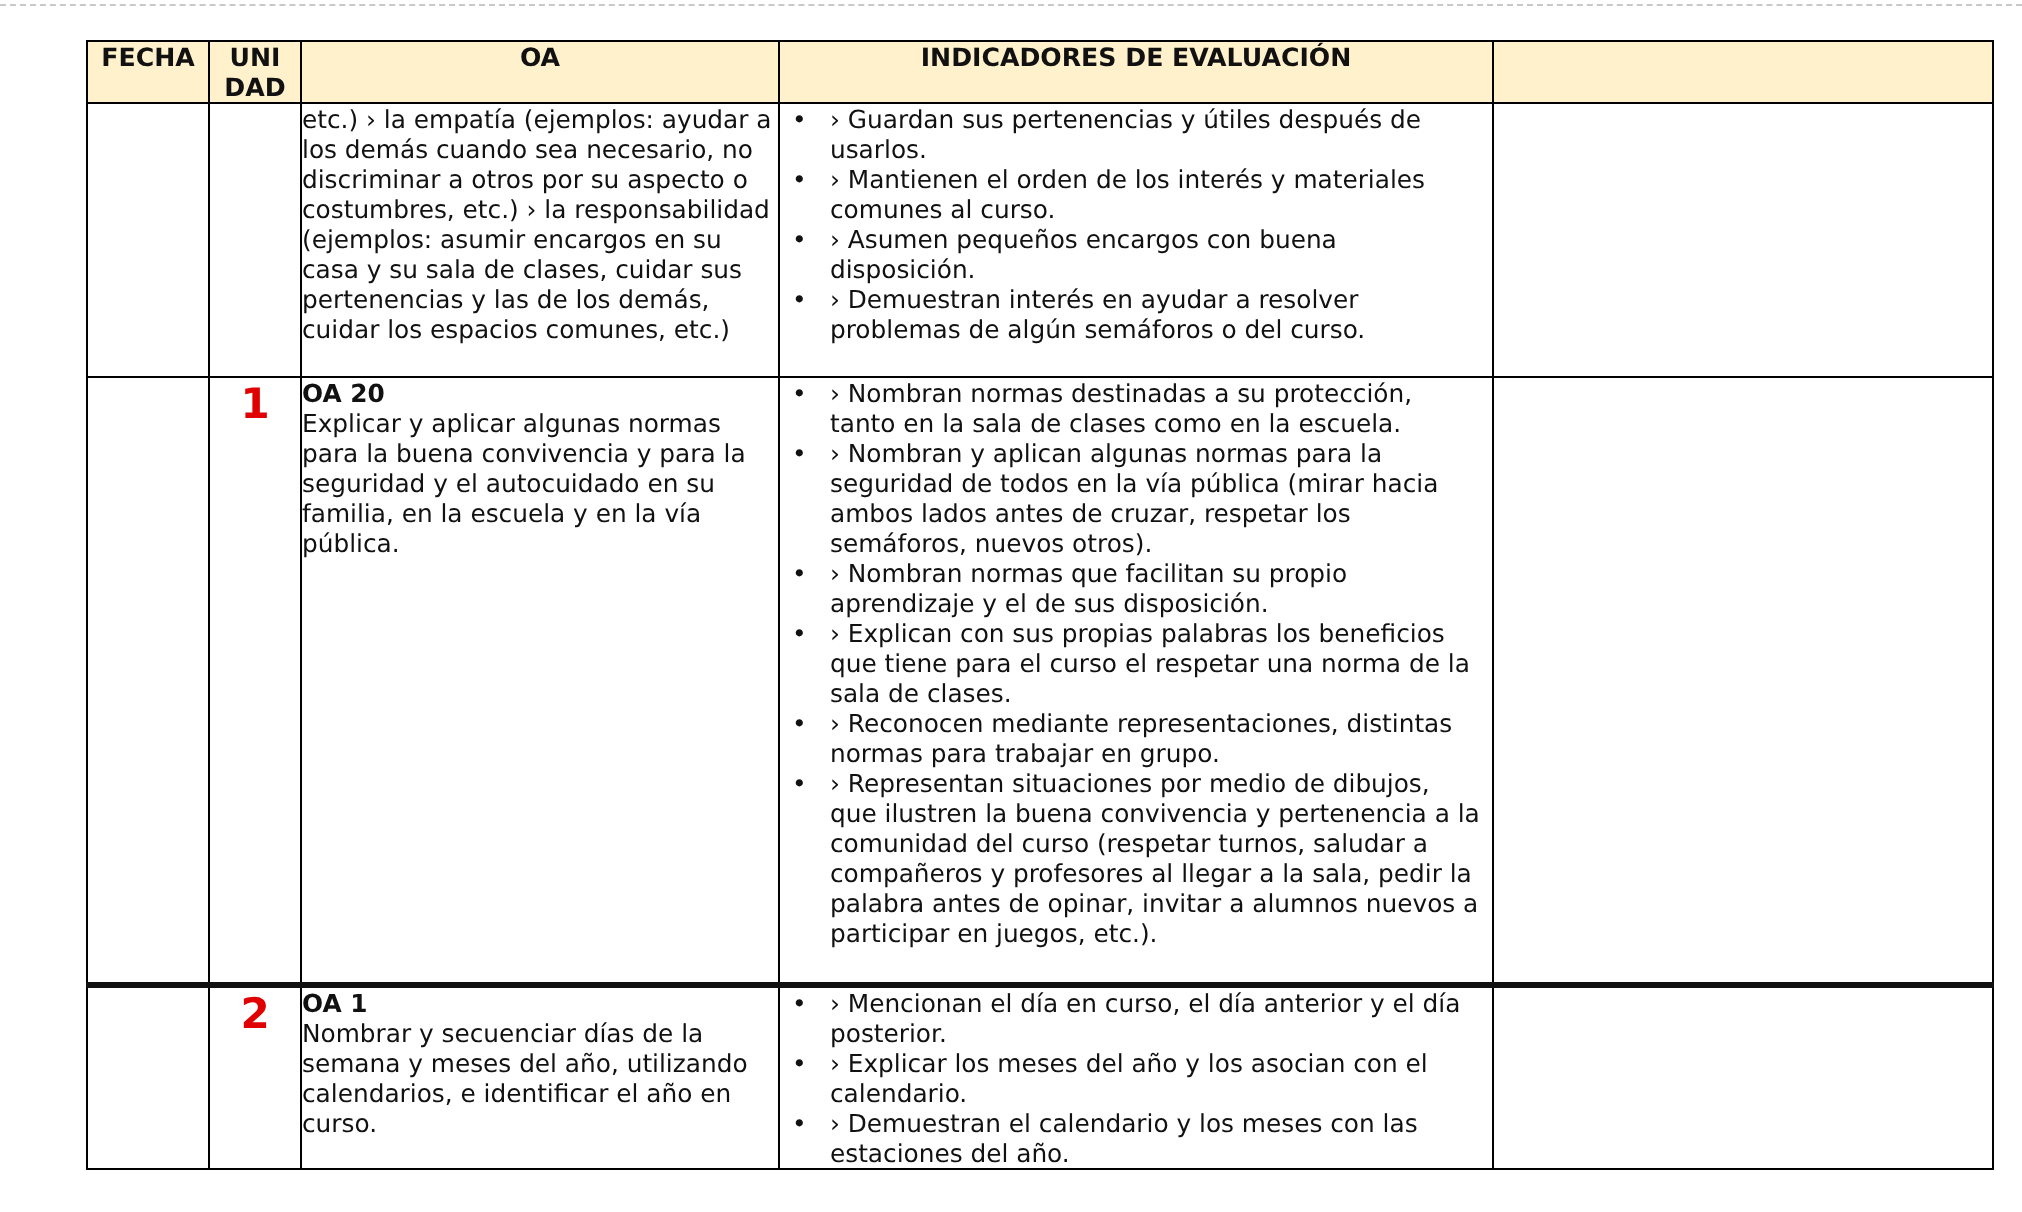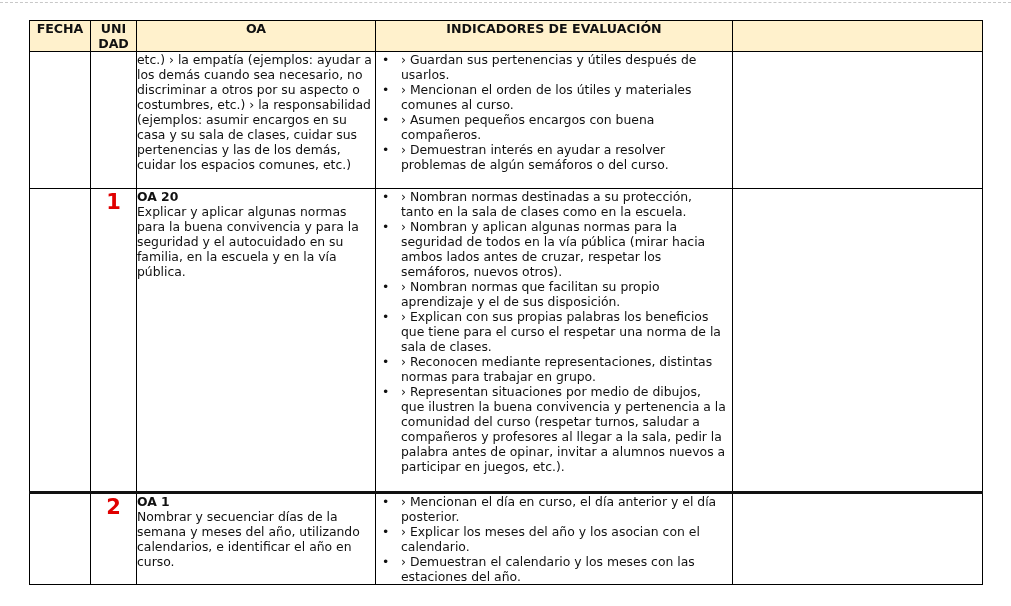--- a/index.html
+++ b/index.html
@@ -5,21 +5,21 @@
   html, body { margin: 0; padding: 0; }
   body {
     width: 1011px; height: 606px; background: #ffffff; position: relative; overflow: hidden;
     font-family: "DejaVu Sans", sans-serif; color: #111;
   }
   .dash-top {
     position: absolute; left: 0; top: 2px; width: 1011px; height: 0;
     border-top: 1px dashed #c8c8c8;
   }
   table.plan {
-    position: absolute; left: 29px; top: 20px;
+    position: absolute; left: 43px; top: 20px;
     border-collapse: collapse; table-layout: fixed;
     width: 953px;
   }
   table.plan th, table.plan td {
     border: 1px solid #000; vertical-align: top; padding: 0;
     font-size: 12.4px; line-height: 15px;
   }
   table.plan th {
     background: #fff1cc; font-weight: bold; text-align: center;
     height: 29px; padding-top: 0px; font-size: 12.6px;
@@ -68,22 +68,22 @@
       <td></td>
       <td class="unit">
         <span class="unit-num"></span>
       </td>
       <td class="oa">
         <span class="oa-text">etc.) › la empatía (ejemplos: ayudar a los demás cuando sea necesario, no discriminar a otros por su aspecto o costumbres, etc.) › la responsabilidad (ejemplos: asumir encargos en su casa y su sala de clases, cuidar sus pertenencias y las de los demás, cuidar los espacios comunes, etc.)</span>
       </td>
       <td>
         <ul class="ind">
           <li><span class="bullet">•</span><span>› Guardan sus pertenencias y útiles después de usarlos.</span></li>
-          <li><span class="bullet">•</span><span>› Mencionan el orden de los útiles y materiales comunes al curso.</span></li>
-          <li><span class="bullet">•</span><span>› Asumen pequeños encargos con buena compañeros.</span></li>
+          <li><span class="bullet">•</span><span>› Mantienen el orden de los interés y materiales comunes al curso.</span></li>
+          <li><span class="bullet">•</span><span>› Asumen pequeños encargos con buena disposición.</span></li>
           <li><span class="bullet">•</span><span>› Demuestran interés en ayudar a resolver problemas de algún semáforos o del curso.</span></li>
         </ul>
       </td>
       <td></td>
     </tr>
 
     <tr class="r2">
       <td></td>
       <td class="unit">
         <span class="unit-num">1</span>

